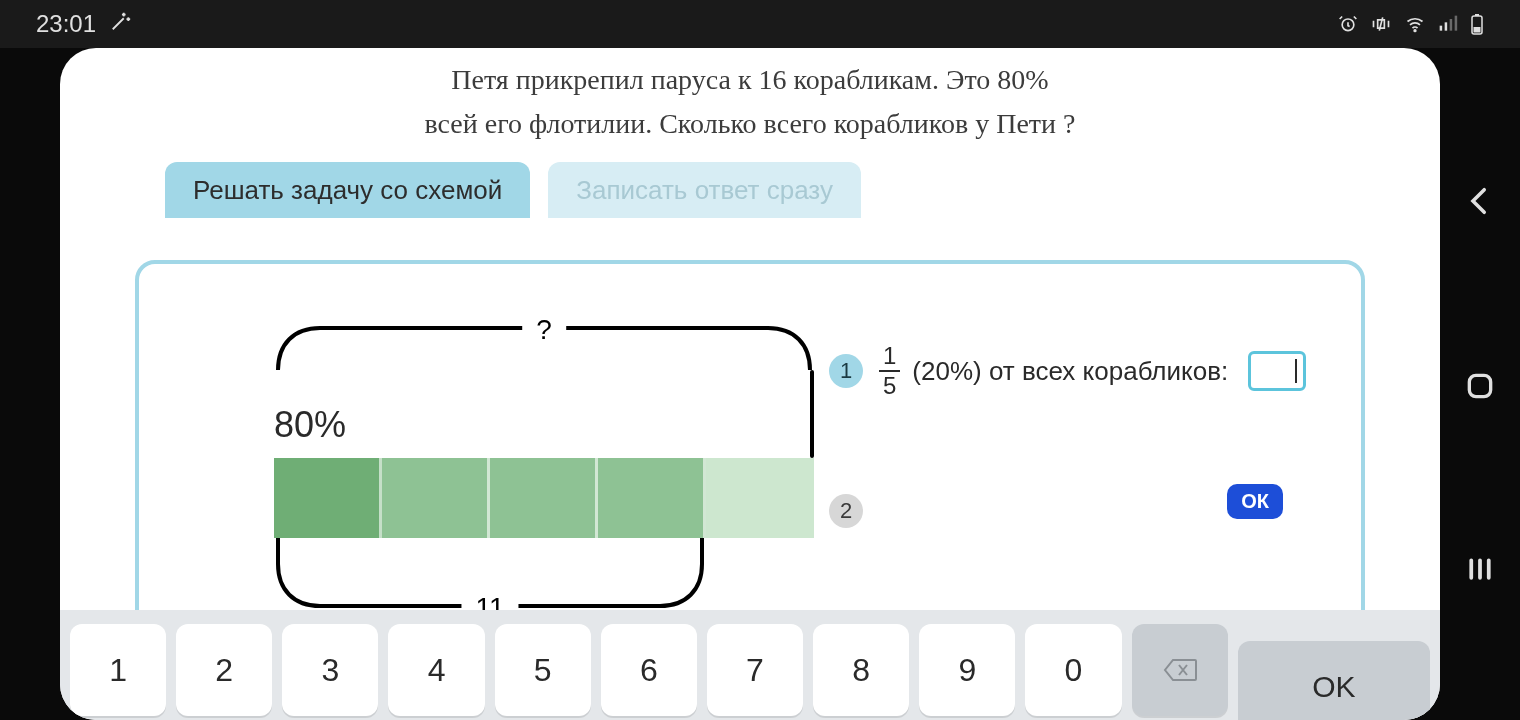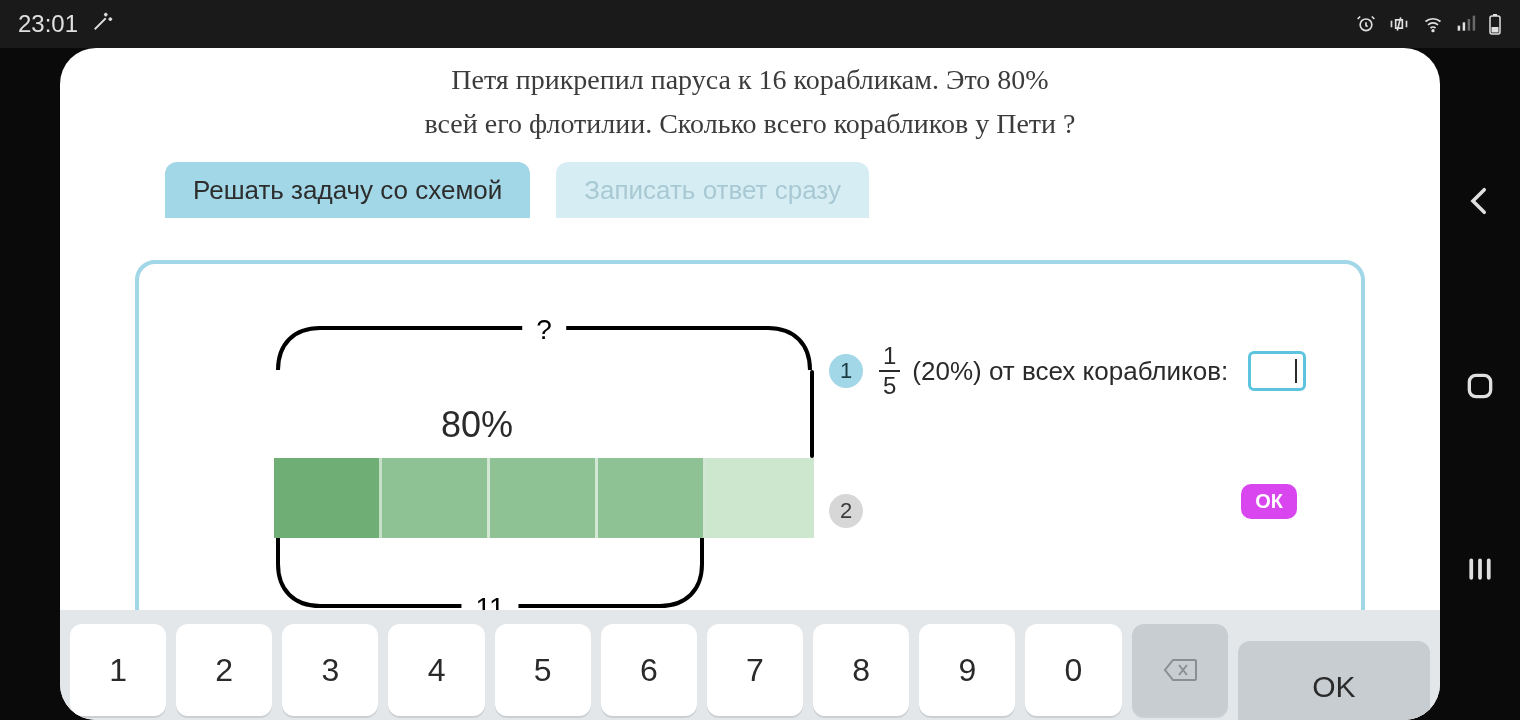--- a/index.html
+++ b/index.html
@@ -1,67 +1,67 @@
 <!DOCTYPE html>
 <html><head>
 <meta charset="utf-8">
 <style>
   * { box-sizing: border-box; margin: 0; padding: 0; }
   html, body { width: 1520px; height: 720px; font-family: Arial, Helvetica, sans-serif; background:#0a0a0a; }
   .device { position:relative; width:1520px; height:720px; background:#0a0a0a; overflow:hidden; }
 
   
-  .statusbar { height:48px; background:#1a1a1a; display:flex; align-items:center; justify-content:space-between; padding:0 18px; color:#e0e0e0; font-size:24px; }
+  .statusbar { height:48px; background:#1a1a1a; display:flex; align-items:center; justify-content:space-between; padding:0 36px; color:#e0e0e0; font-size:24px; }
   .sb-left { display:flex; align-items:center; gap:14px; }
   .sb-right { display:flex; align-items:center; gap:12px; }
   .sb-right svg { display:block; }
 
   
   .navrail { position:absolute; right:0; top:48px; width:80px; height:672px; background:#0a0a0a; display:flex; flex-direction:column; align-items:center; justify-content:space-around; padding:60px 0; }
   .navrail svg { display:block; }
 
   
   .app { position:absolute; left:60px; top:48px; right:80px; bottom:0; background:#ffffff; border-radius:36px; overflow:hidden; }
 
   .question { text-align:center; color:#3c3c3c; font-size:28px; line-height:44px; padding:10px 20px 6px; font-weight:400;font-family:Liberation Serif, serif; }
 
-  .tabs { display:flex; gap:26px; margin-left:105px; margin-top:10px; }
+  .tabs { display:flex; gap:18px; margin-left:105px; margin-top:10px; }
   .tab { height:56px; padding:0 28px; display:flex; align-items:center; font-size:26px; border-radius:12px 12px 0 0; cursor:pointer; }
   .tab.active { background:#a1d7e7; color:#2d2d2d; font-weight:500; }
   .tab.inactive { background:#d7edf4; color:#a8c9d3; }
 
   .panel { position:absolute; left:75px; right:75px; top:212px; height:390px; border:4px solid #a1d7e7; border-radius:20px; background:#fff; }
 
   
   .diagram { position:absolute; left:135px; top:60px; width:540px; height:320px; }
   
   .bracket-top { position:absolute; left:0; top:0; width:540px; height:46px; }
   
-  .label80 { position:absolute; left:0; top:80px; width:432px; text-align:center; font-size:36px; color:#2a2a2a; padding-right:26px; }
+  .label80 { position:absolute; left:0; top:80px; width:432px; text-align:left; font-size:36px; color:#2a2a2a; padding-right:26px; }
   
   .bar { position:absolute; left:0; top:134px; width:540px; height:80px; display:flex; }
   .seg { height:100%; border-right:3px solid rgba(255,255,255,0.6); }
   .seg5 { border-right:none; }
   
   .bracket-bot { position:absolute; left:0; top:214px; width:432px; height:72px; }
   
   .rightline { position:absolute; left:536px; top:46px; width:4px; height:88px; background:#000; border-radius:2px; }
 
   
   .steps { position:absolute; left:690px; top:80px; right:40px; }
   .step { display:flex; align-items:center; gap:10px; font-size:26px; color:#2a2a2a; }
   .stepnum { width:34px; height:34px; border-radius:50%; display:flex; align-items:center; justify-content:center; font-size:22px; }
   .sn1 { background:#a1d7e7; color:#1a3a42; }
   .sn2 { background:#d7d7d7; color:#3a3a3a; margin-top:48px; }
   .frac { display:inline-flex; flex-direction:column; align-items:center; line-height:1; margin:0 2px 0 6px; font-size:24px; }
   .frac .num { border-bottom:2px solid #2a2a2a; padding:0 4px 2px; }
   .frac .den { padding:2px 4px 0; }
   .answerbox { width:58px; height:40px; border:3px solid #5cc4dc; border-radius:6px; margin-left:10px; display:flex; align-items:center; justify-content:flex-end; padding-right:6px; }
   .answerbox .cursor { width:2px; height:24px; background:#2a2a2a; }
-  .okmini { position:absolute; right:24px; top:140px; background:#d946ef; color:#fff; font-size:20px; font-weight:600; padding:6px 14px; border-radius:10px; cursor:pointer; }
+  .okmini { position:absolute; right:38px; top:140px; background:#1d4ed8; color:#fff; font-size:20px; font-weight:600; padding:6px 14px; border-radius:10px; cursor:pointer; }
 
   
   .kbd { position:absolute; left:0; right:0; bottom:0; height:110px; background:#e4e7ea; display:flex; gap:10px; padding:14px 10px 0; }
   .key { flex:1; height:92px; background:#ffffff; border-radius:12px; display:flex; align-items:center; justify-content:center; font-size:32px; color:#2a2a2a; cursor:pointer; box-shadow:0 2px 0 rgba(0,0,0,0.1); }
   .key.back { background:#c8cdd2; }
   .key.ok { background:#c8cdd2; flex:2; font-size:30px;margin-top:17px; }
 </style>
 </head>
 <body>
 <div class="device">

